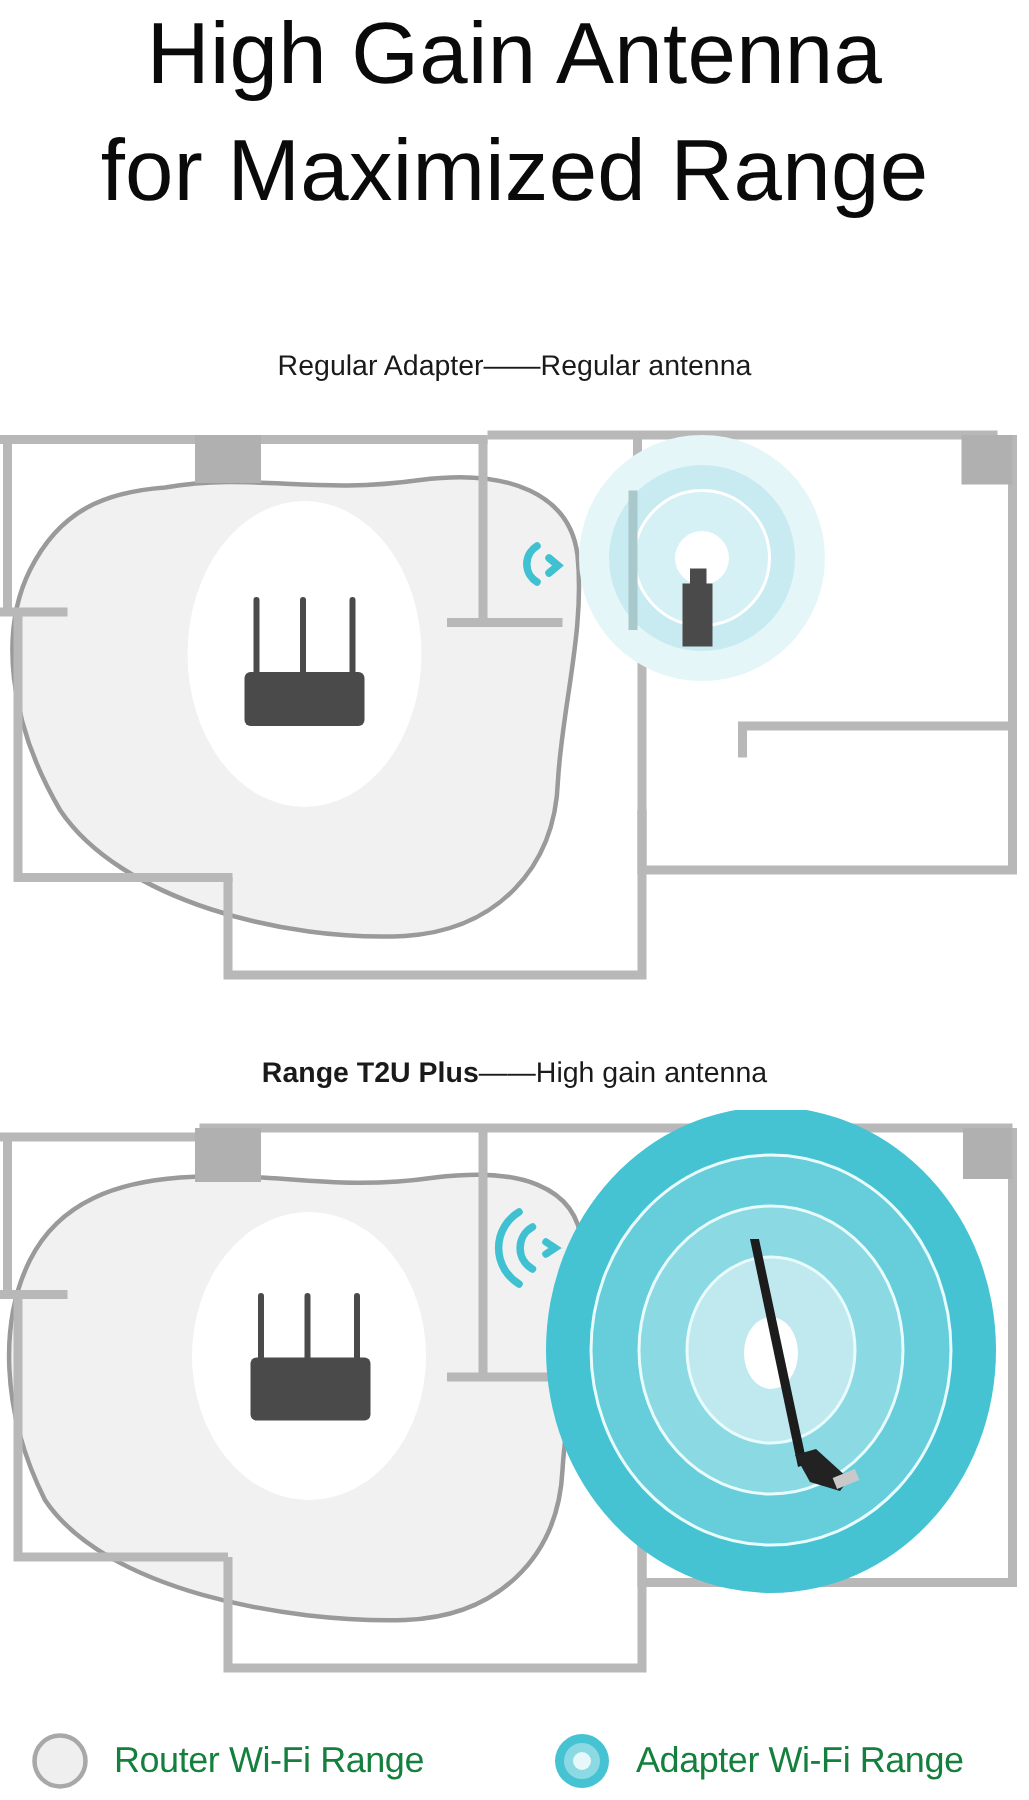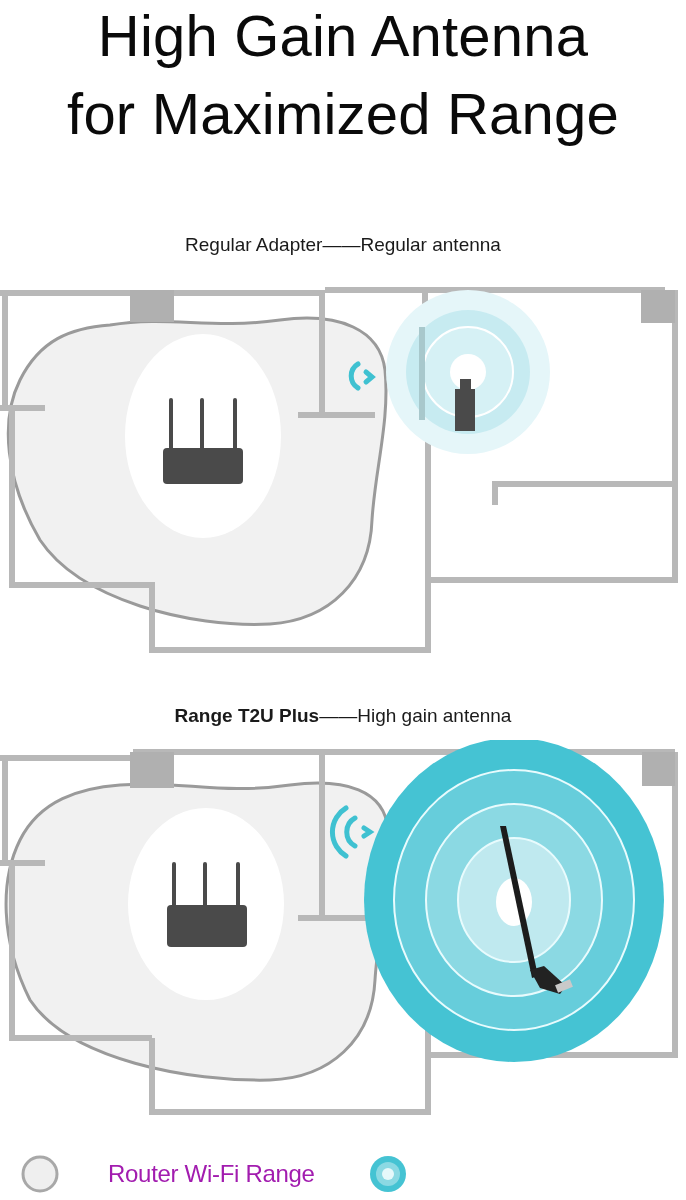--- a/index.html
+++ b/index.html
@@ -12,21 +12,21 @@
   .cap2 { top: 705px; }
   .cap2 .b { font-weight: 700; }
   .diagram { position: absolute; left: 0; width: 686px; }
   .d1 { top: 275px; height: 395px; }
   .d2 { top: 740px; height: 390px; }
   .legend { position: absolute; top: 1150px; left: 0; width: 686px; height: 50px; }
   .legend-item { position: absolute; top: 4px; display: flex; align-items: center; }
   .legend-item.router { left: 20px; }
   .legend-item.adapter { left: 368px; }
   .legend-swatch { width: 40px; height: 40px; margin-right: 16px; }
-  .legend-label { font-size: 24px; color: #a21caf; letter-spacing: -0.3px; margin-left: 32px; }
+  .legend-label { font-size: 24px; color: #15803d; letter-spacing: -0.3px; }
 </style>
 </head>
 <body>
 
 <h1 class="title">
   <span class="l1">High Gain Antenna</span>
   <span class="l2">for Maximized Range</span>
 </h1>
 
 <div class="caption cap1">
@@ -136,14 +136,15 @@
       <circle cx="20" cy="20" r="17" fill="#efefef" stroke="#a8a8a8" stroke-width="3"></circle>
     </svg>
     <span class="legend-label">Router Wi-Fi Range</span>
   </div>
   <div class="legend-item adapter">
     <svg class="legend-swatch" viewBox="0 0 40 40">
       <circle cx="20" cy="20" r="18" fill="#45c3d3"></circle>
       <circle cx="20" cy="20" r="12" fill="#8bd9e3"></circle>
       <circle cx="20" cy="20" r="6" fill="#e6f8fa"></circle>
     </svg>
+    <span class="legend-label">Adapter Wi-Fi Range</span>
   </div>
 </div>
 
 </body></html>

